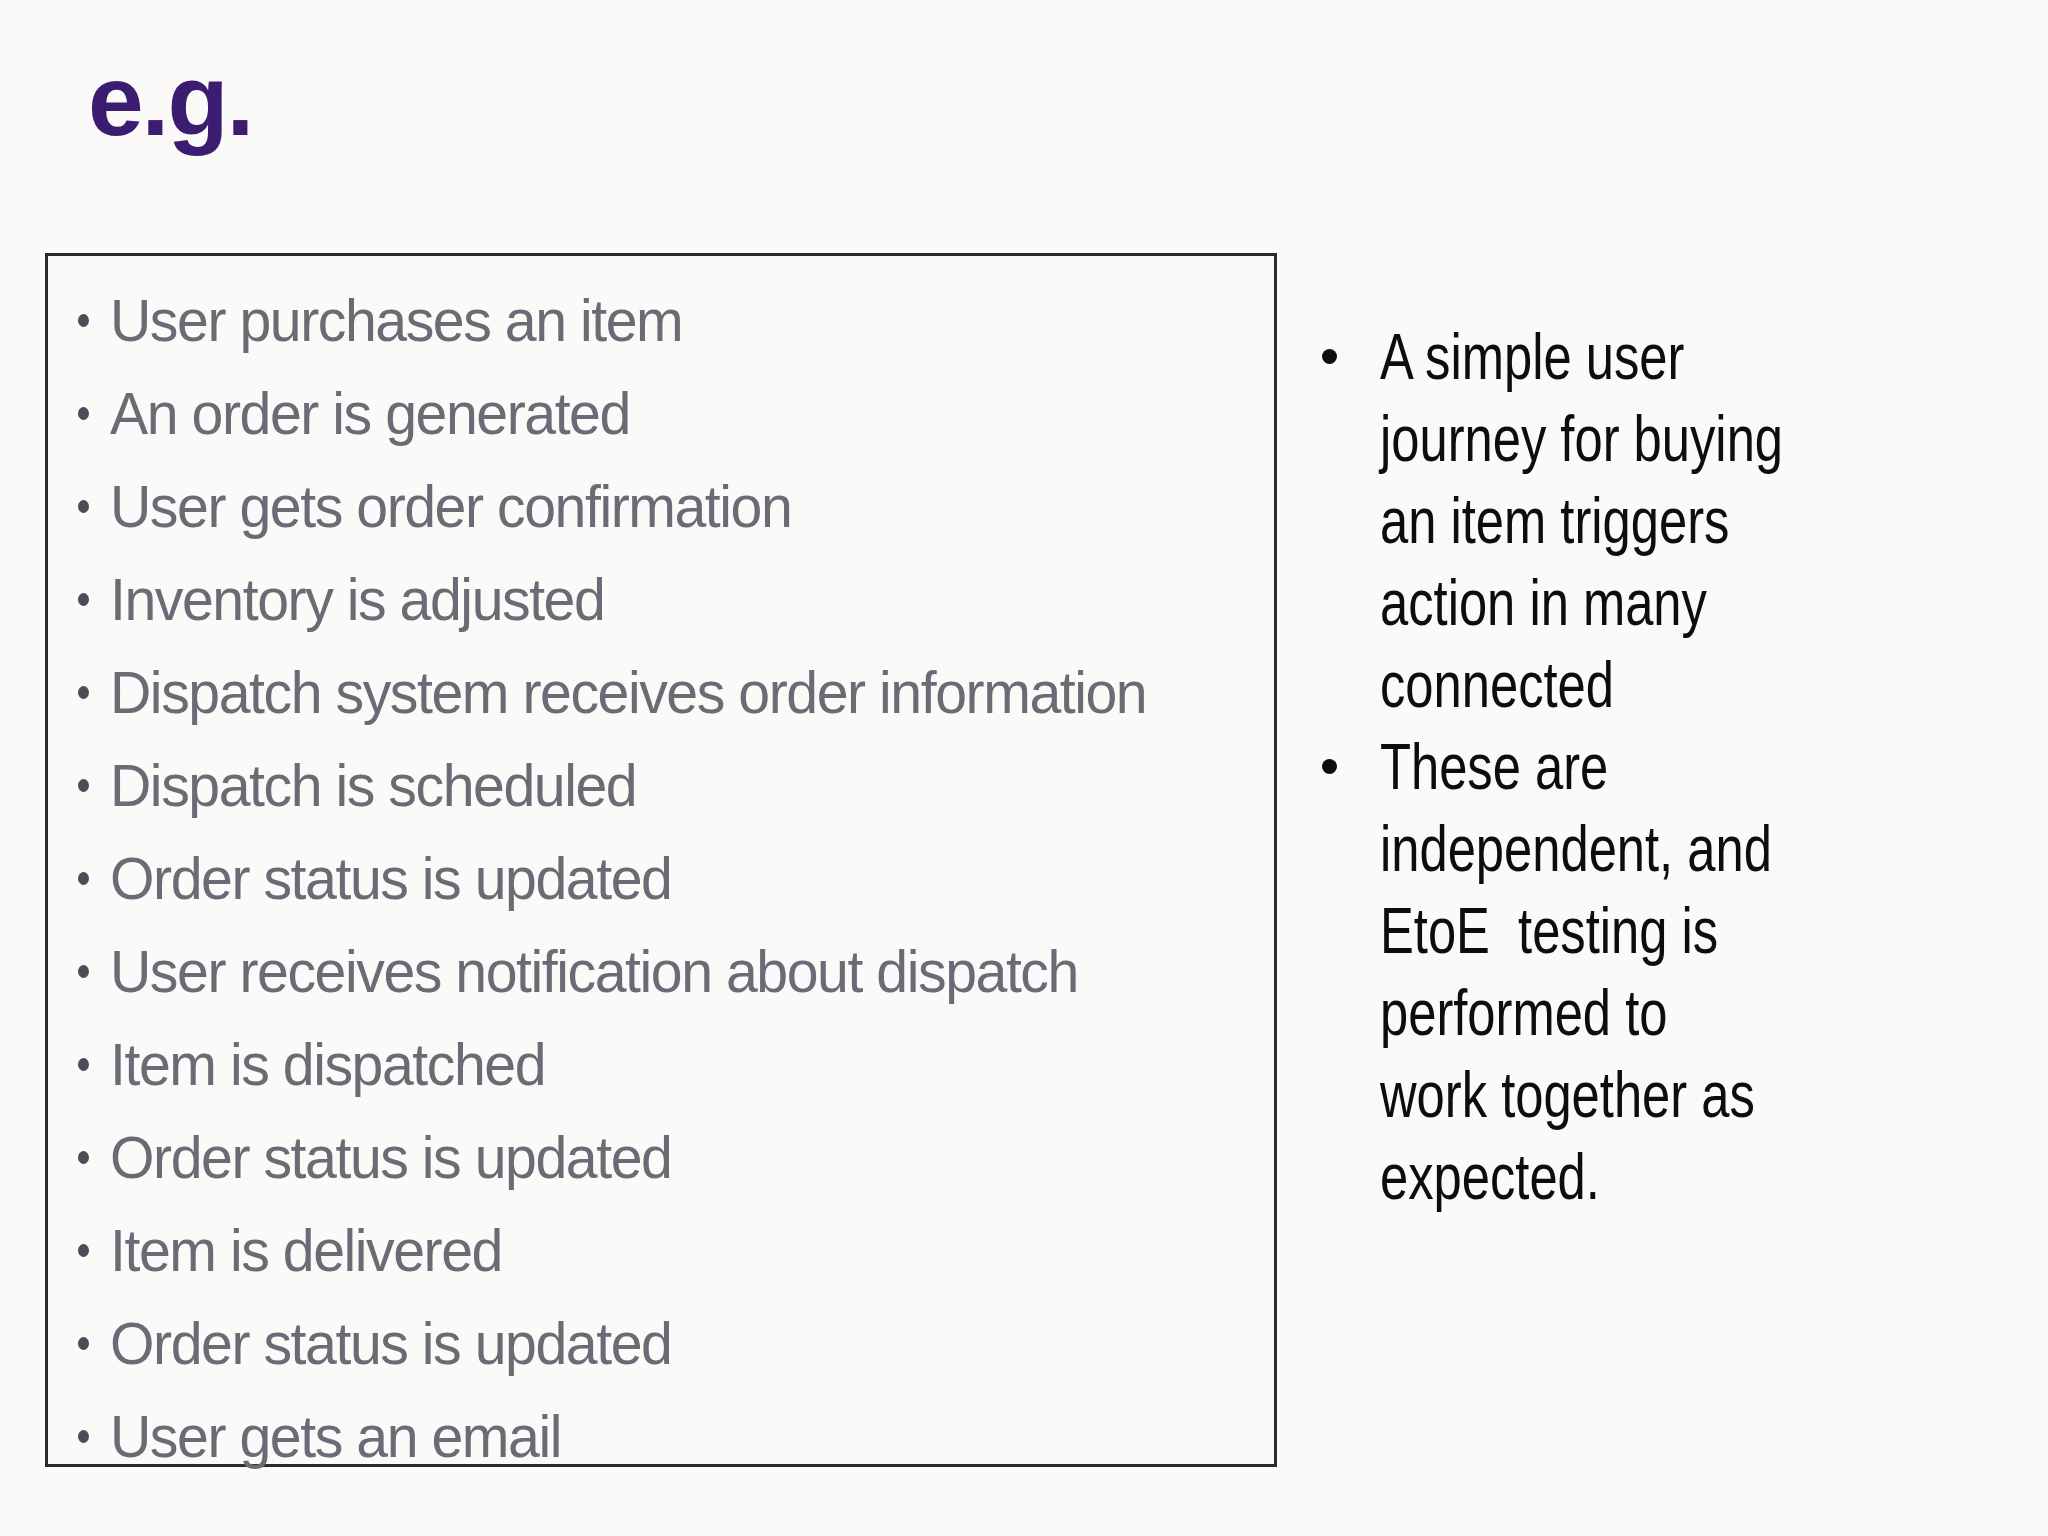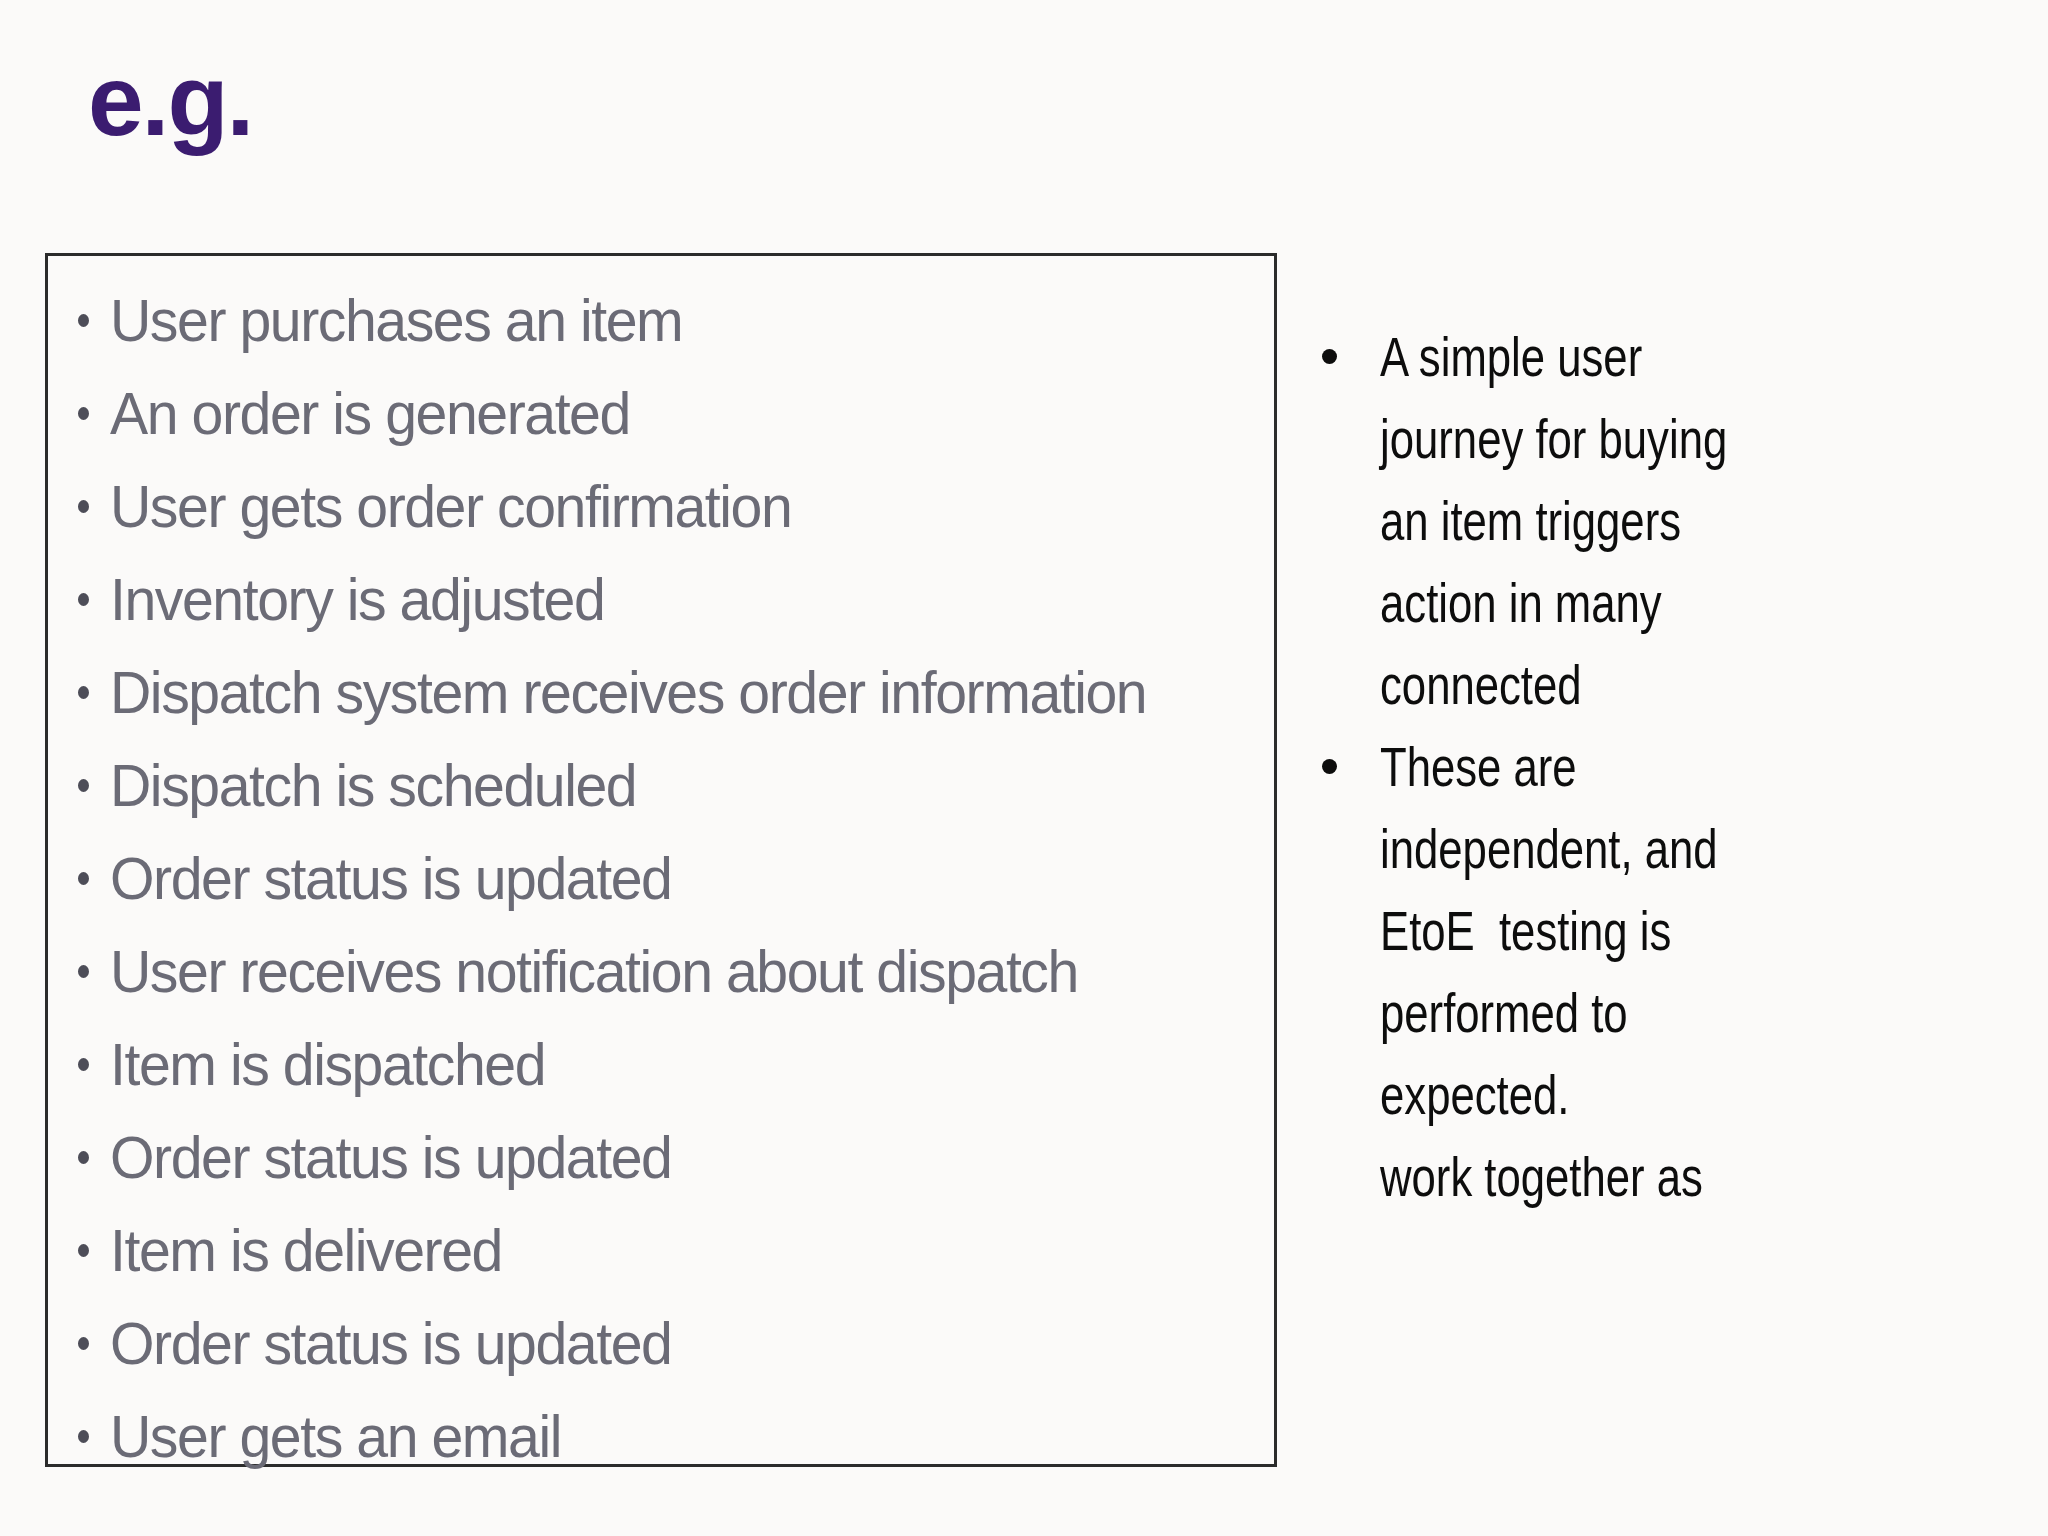--- a/index.html
+++ b/index.html
@@ -85,21 +85,21 @@
     width: 15px;
     height: 15px;
     border-radius: 50%;
     background: var(--notes-text, #0d0d0d);
     margin-top: 33px;
   }
   .nlines {
     margin-left: 43px;
   }
   .note-line {
-    font-size: 56px;
+    font-size: 65px;
     line-height: 82px;
     color: var(--notes-text, #0d0d0d);
     white-space: pre;
   }
   .note-line > span {
     display: inline-block;
     transform: scaleX(0.78);
     transform-origin: 0 50%;
     white-space: pre;
   }
@@ -191,18 +191,18 @@
         </div>
   </li>
 
   <li class="note">
     <span class="ndot"></span>
     <div class="nlines">
           <div class="note-line"><span>These are</span></div>
           <div class="note-line"><span>independent, and</span></div>
           <div class="note-line"><span>EtoE  testing is</span></div>
           <div class="note-line"><span>performed to</span></div>
+          <div class="note-line"><span>work together as</span></div>
           <div class="note-line"><span>expected.</span></div>
-          <div class="note-line"><span>work together as</span></div>
         </div>
   </li>
 </ul>
 </div>
 
 </body></html>

